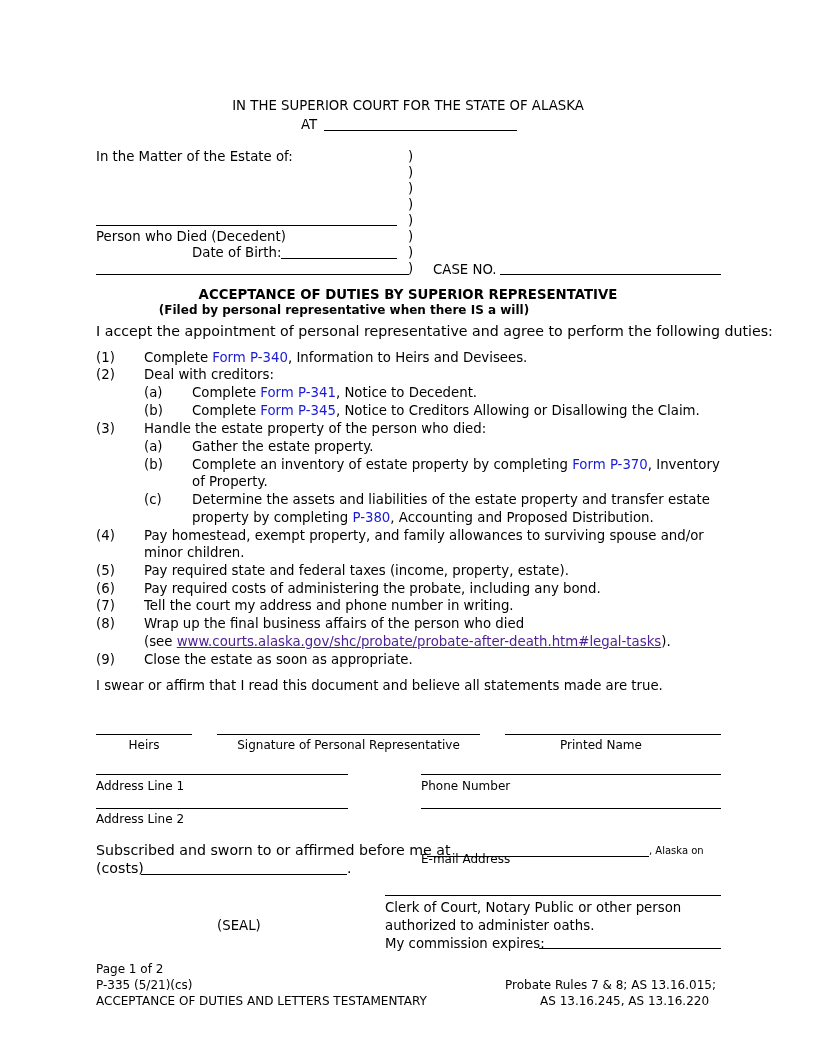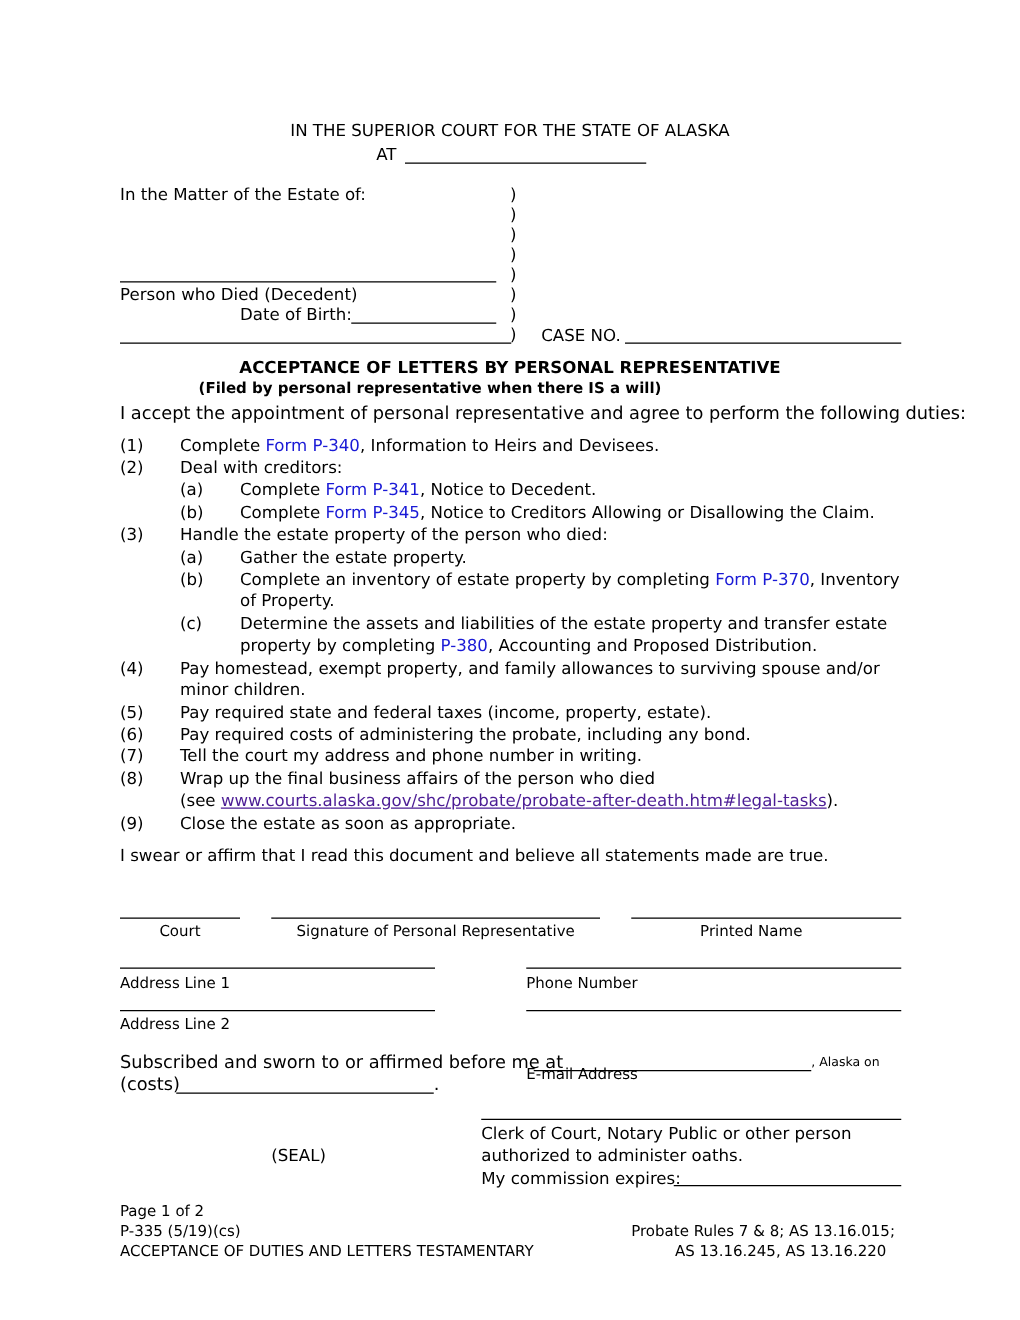--- a/index.html
+++ b/index.html
@@ -36,21 +36,21 @@
 <div class="paren" style="top:261px;">)</div>
 
 <div class="line" style="left:96px; width:301px; top:225px;"></div>
 <div class="abs" style="left:96px; top:228px;">Person who Died (Decedent)</div>
 <div class="abs" style="left:192px; top:244px;">Date of Birth:</div>
 <div class="line" style="left:281px; width:116px; top:258px;"></div>
 <div class="line" style="left:96px; width:313px; top:274px;"></div>
 <div class="abs" style="left:433px; top:261px;">CASE NO.</div>
 <div class="line" style="left:500px; width:221px; top:274px;"></div>
 
-<div class="abs center bold" style="left:0; width:816px; top:286px; font-size:13.3px;">ACCEPTANCE OF LETTERS BY PERSONAL REPRESENTATIVE</div>
+<div class="abs center bold" style="left:0; width:816px; top:286px; font-size:13.3px;">ACCEPTANCE OF DUTIES BY SUPERIOR REPRESENTATIVE</div>
 <div class="abs center bold small" style="left:0; width:688px; top:302px;">(Filed by personal representative when there IS a will)</div>
 
 <div class="abs" style="left:96px; top:323px; font-size:14.2px;">I accept the appointment of personal representative and agree to perform the following duties:</div>
 
 <div>
   <div class="abs num" style="top:349px;">(1)</div>
   <div class="abs txt" style="top:349px;"><span>Complete </span><a class="link">Form P-340</a><span>, Information to Heirs and Devisees.</span></div>
 
   <div class="abs num" style="top:366px;">(2)</div>
   <div class="abs txt" style="top:366px;">Deal with creditors:</div>
@@ -94,21 +94,21 @@
 
   <div class="abs num" style="top:651px;">(9)</div>
   <div class="abs txt" style="top:651px;">Close the estate as soon as appropriate.</div>
 </div>
 
 <div class="abs" style="left:96px; top:677px;">I swear or affirm that I read this document and believe all statements made are true.</div>
 
 <div class="line" style="left:96px; width:96px; top:734px;"></div>
 <div class="line" style="left:217px; width:263px; top:734px;"></div>
 <div class="line" style="left:505px; width:216px; top:734px;"></div>
-<div class="abs center small" style="left:96px; width:96px; top:737px;">Court</div>
+<div class="abs center small" style="left:96px; width:96px; top:737px;">Heirs</div>
 <div class="abs center small" style="left:217px; width:263px; top:737px;">Signature of Personal Representative</div>
 <div class="abs center small" style="left:505px; width:192px; top:737px;">Printed Name</div>
 
 <div class="line" style="left:96px; width:252px; top:774px;"></div>
 <div class="line" style="left:421px; width:300px; top:774px;"></div>
 <div class="abs small" style="left:96px; top:778px;">Address Line 1</div>
 <div class="abs small" style="left:421px; top:778px;">Phone Number</div>
 
 <div class="line" style="left:96px; width:252px; top:808px;"></div>
 <div class="line" style="left:421px; width:300px; top:808px;"></div>
@@ -123,16 +123,16 @@
 <div class="abs" style="left:347px; top:860px; font-size:14.2px;">.</div>
 
 <div class="line" style="left:385px; width:336px; top:895px;"></div>
 <div class="abs" style="left:385px; top:899px;">Clerk of Court, Notary Public or other person</div>
 <div class="abs" style="left:217px; top:917px;">(SEAL)</div>
 <div class="abs" style="left:385px; top:917px;">authorized to administer oaths.</div>
 <div class="abs" style="left:385px; top:935px;">My commission expires:</div>
 <div class="line" style="left:539px; width:182px; top:948px;"></div>
 
 <div class="abs small" style="left:96px; top:961px;">Page 1 of 2</div>
-<div class="abs small" style="left:96px; top:977px;">P-335 (5/19)(cs)</div>
+<div class="abs small" style="left:96px; top:977px;">P-335 (5/21)(cs)</div>
 <div class="abs small" style="left:96px; top:993px;">ACCEPTANCE OF DUTIES AND LETTERS TESTAMENTARY</div>
 <div class="abs small" style="left:505px; top:977px;">Probate Rules 7 &amp; 8; AS 13.16.015;</div>
 <div class="abs small" style="left:540px; top:993px;">AS 13.16.245, AS 13.16.220</div>
 
 </body></html>

